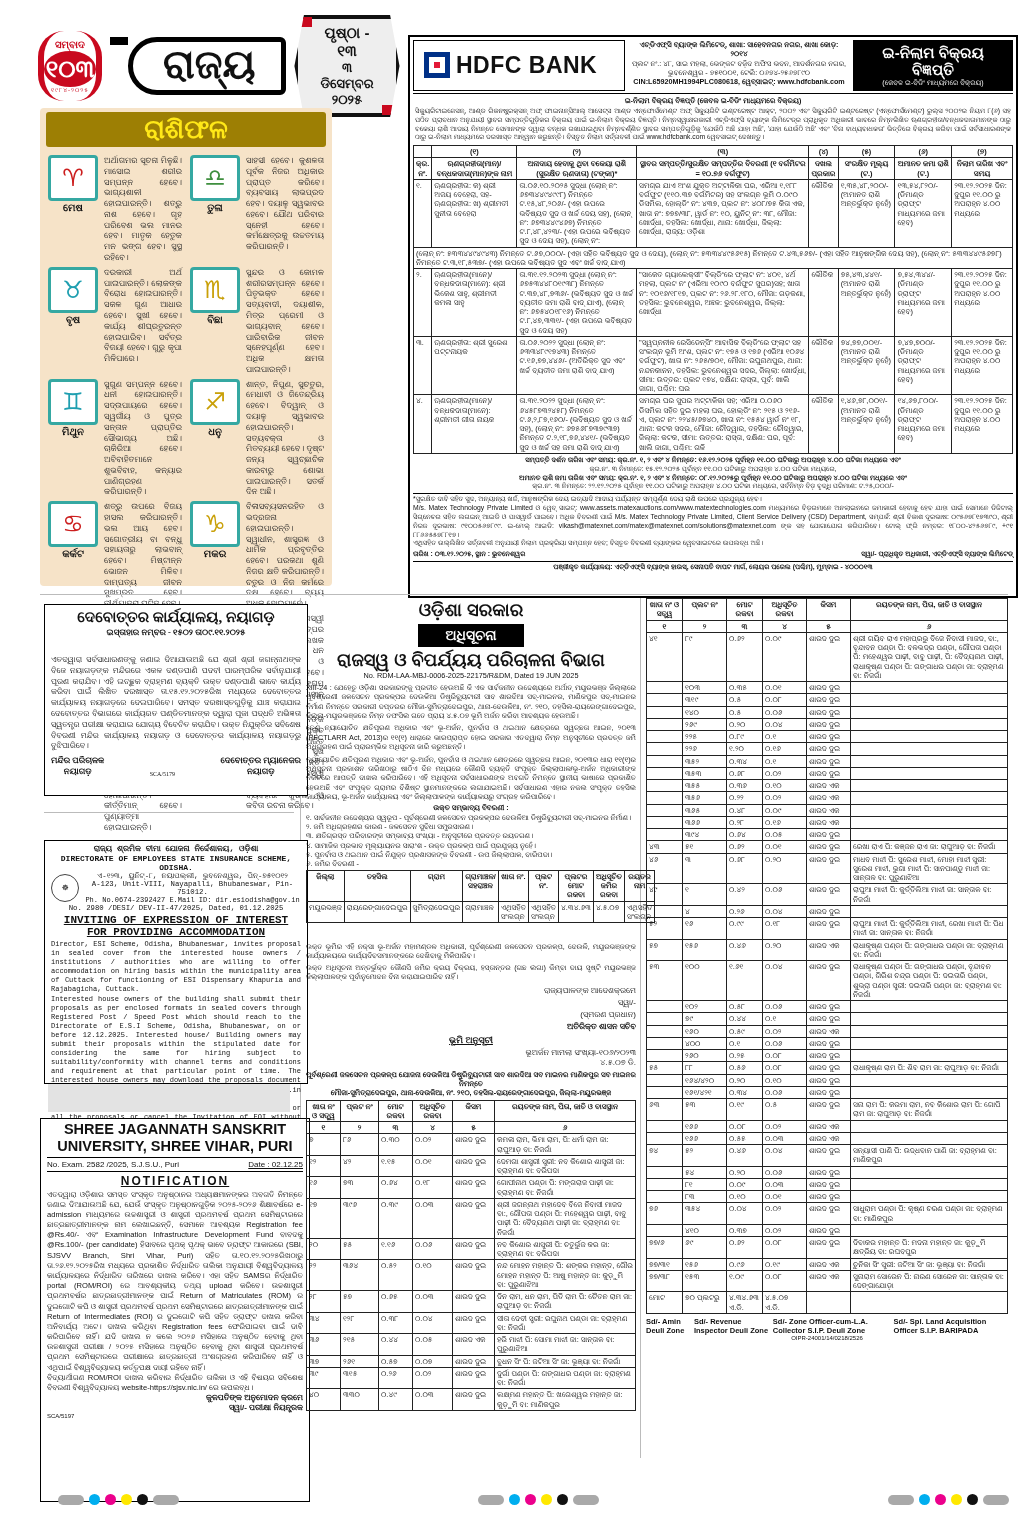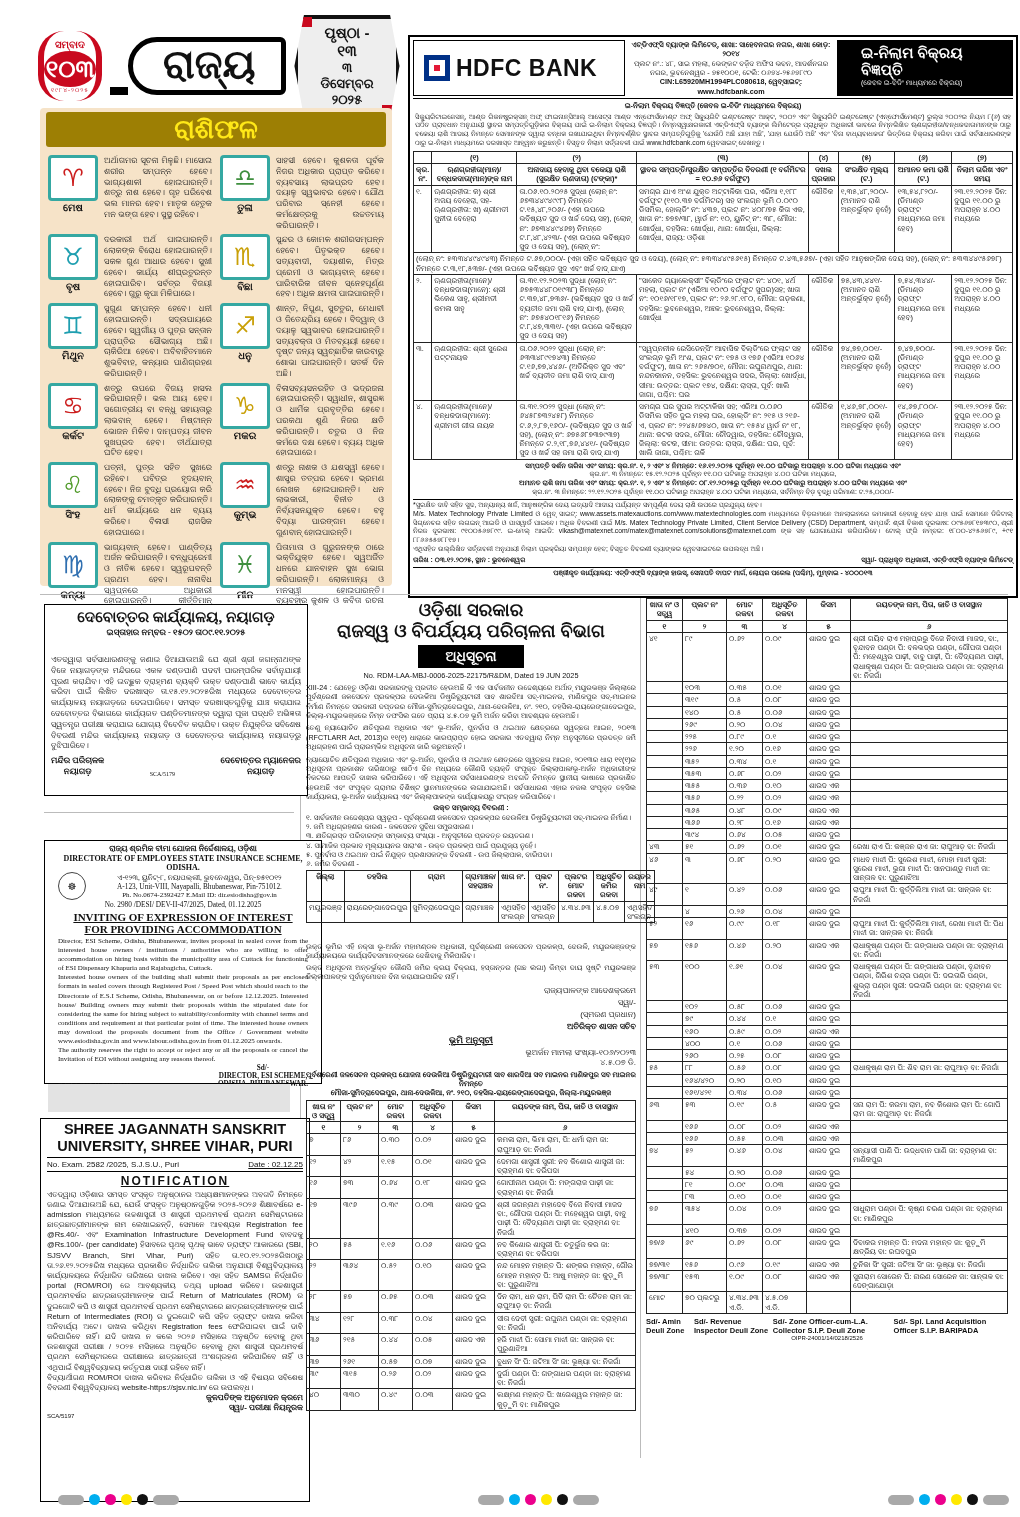--- a/index.html
+++ b/index.html
@@ -8,21 +8,21 @@
   .abs{position:absolute}
   .c{text-align:center}.r{text-align:right}.j{text-align:justify}
   .b{font-weight:bold}.u{text-decoration:underline}
   
   .brandbox{width:92px;height:70px;border-left:6px solid #c9091e;border-right:6px solid #c9091e;
             border-radius:26px;display:flex;flex-direction:column;align-items:center;justify-content:center}
   .brandname{color:#c9091e;font-size:10px;font-weight:bold}
   .brandnum{background:#c9091e;color:#fff;font-size:24px;font-weight:bold;border-radius:50%;
             width:52px;height:36px;display:flex;align-items:center;justify-content:center}
   .brandsub{color:#c9091e;font-size:6px;letter-spacing:1px}
-  .sectionwrap{display:flex;align-items:flex-end}
+  .sectionwrap{display:flex;align-items:flex-start}
   .sectionpill{border:5px solid #000;border-radius:40px 8px 8px 40px;padding:2px 26px 6px 30px;
                font-size:40px;font-weight:bold;line-height:1;background:#fff}
   .pagehex{background:#eee;border:4px solid #111;clip-path:polygon(9% 0,91% 0,100% 50%,91% 100%,9% 100%,0 50%);
            padding:5px 22px;text-align:center;position:relative}
   .pagehex .l1{font-size:15px;font-weight:bold}
   .pagehex .l2{font-size:13px;font-weight:bold}
   .hexred{position:absolute;width:16px;height:10px;background:#c9091e}
   
   .rashifal{background:#f6e3c8;border-radius:4px}
   .rashihead{background:#9d7f04;color:#ffe818;font-size:26px;font-weight:bold;text-align:center;
@@ -35,21 +35,21 @@
   .zname{text-align:center;font-size:10px;font-weight:bold;margin-top:1px}
   .ztext{font-size:8.3px;line-height:1.3;text-align:justify;color:#232323}
   
   .adbox{border:2px solid #000;background:#fff}
   .inbox{border:1px solid #000;background:#fff}
   .hdfclogo{background:#004b8d;display:flex;align-items:center;gap:6px;padding:6px 10px;background:#fff}
   .hdfcmark{width:26px;height:26px;background:#003087;position:relative}
   .hdfcmark::before{content:"";position:absolute;inset:5px;background:#fff}
   .hdfcmark::after{content:"";position:absolute;inset:10px;background:#e31837}
   .hdfcword{font-size:23px;font-weight:bold;letter-spacing:0.5px}
-  .enilam{background:#000;color:#fff;text-align:left;padding:4px 24px}
+  .enilam{background:#000;color:#fff;text-align:center;padding:4px 16px}
   .enilam .t1{font-size:15px;font-weight:bold;line-height:1.15}
   .enilam .t2{font-size:7px}
   .tb{border-collapse:collapse;width:100%}
   .tb th,.tb td{border:1px solid #222;padding:1px 2px;font-size:7.4px;line-height:1.25;vertical-align:top}
   .tb th{font-weight:bold;text-align:center}
   .small{font-size:7.2px;line-height:1.3}
   .tiny{font-size:6.8px;line-height:1.3}
   .dots{display:flex;gap:5px;align-items:center}
   .dot{width:11px;height:11px;border-radius:50%}
   .pill{width:26px;height:10px;border-radius:5px;background:#a9a9a9}
@@ -75,21 +75,21 @@
     </div>
     <div class="pagehex">
       <div class="hexred" style="left:-2px;top:-2px"></div>
       <div class="hexred" style="right:-2px;bottom:-2px"></div>
       <div class="l1">ପୃଷ୍ଠା - ୧୩</div>
       <div class="l2">୩ ଡିସେମ୍ବର</div>
       <div class="l2">୨୦୨୫</div>
     </div>
   </div>
 
-  <div class="abs rashifal" style="left:40px;top:108px;width:352px;height:478px">
+  <div class="abs rashifal" style="left:40px;top:108px;width:292px;height:478px">
     <div class="rashihead">ରାଶିଫଳ</div>
     <div class="zgrid">
 
         <div class="zentry">
           <div class="zicobox">
             <div class="zico" style="color: rgb(204, 31, 31);">♈</div>
             <div class="zname">ମେଷ</div>
           </div>
           <div class="ztext">ଅର୍ଥାଗମର ସୂଚନା ମିଳୁଛି। ମାସୋଇ ଶରୀର ସମ୍ପନ୍ନ ହେବେ। ଭାଗ୍ୟଶାଳୀ ହୋଇପାରନ୍ତି। ଶତ୍ରୁ ନାଶ ହେବେ। ଗୃହ ପରିବେଶ ଭଲ ମାନର ହେବ। ମାତୃକ ହେତୁକ ମନ ଭଙ୍ଗ ହେବ। ସୁସ୍ଥ ରହିବେ।</div>
         </div>
@@ -314,21 +314,21 @@
       </div>
       <div style="font-size:6px;font-weight:normal;align-self:flex-end">SCA/5179</div>
       <div class="c">
         <div>ଦେବୋତ୍ତର ମ୍ୟାନେଜର</div>
         <div>ନୟାଗଡ଼</div>
       </div>
     </div>
   </div>
 
   <div class="abs hline" style="left:44px;top:812px;width:250px"></div>
-  <div class="abs inbox" style="left:44px;top:840px;width:250px;height:236px;padding:3px 13px;font-family:Liberation Serif, serif">
+  <div class="abs inbox" style="left:44px;top:840px;width:250px;height:236px;padding:3px 6px;font-family:Liberation Mono, monospace">
     <div class="c b" style="font-size:8px">ରାଜ୍ୟ ଶ୍ରମିକ ବୀମା ଯୋଜନା ନିର୍ଦ୍ଦେଶାଳୟ, ଓଡ଼ିଶା</div>
     <div class="c b" style="font-size:8px">DIRECTORATE OF EMPLOYEES STATE INSURANCE SCHEME, ODISHA.</div>
     <div style="display:flex;gap:5px;align-items:center">
       <div style="flex:0 0 26px;height:26px;border:1px solid #444;border-radius:50%;display:flex;align-items:center;justify-content:center;font-size:10px">☸</div>
       <div style="flex:1" class="c">
         <div style="font-size:7.3px">ଏ-୧୨୩, ୟୁନିଟ୍-୮, ନୟାପଲ୍ଲୀ, ଭୁବନେଶ୍ୱର, ପିନ୍-୭୫୧୦୧୨</div>
         <div style="font-size:7.3px">A-123, Unit-VIII, Nayapalli, Bhubaneswar, Pin-751012.</div>
         <div style="font-size:7.0px">Ph. No.0674-2392427 E.Mail ID: dir.esiodisha@gov.in</div>
       </div>
     </div>
@@ -361,22 +361,22 @@
     <div class="j" style="font-size:7.6px;line-height:1.34">ବିଦ୍ୟାର୍ଥୀଗଣ ROM/ROI ଦାଖଲ କରିବାର ନିର୍ଦ୍ଧାରିତ ତାଲିକା ଓ ଏହି ବିଷୟର ସବିଶେଷ ବିବରଣୀ ବିଶ୍ୱବିଦ୍ୟାଳୟ website-https://sjsv.nic.in/ ରେ ଉପଲବ୍ଧ।</div>
     <div class="r" style="font-size:8px;font-weight:bold">
       <div>କୁଳପତିଙ୍କ ଅନୁମୋଦନ କ୍ରମେ</div>
       <div>ସ୍ୱା/- ପରୀକ୍ଷା ନିୟନ୍ତ୍ରକ</div>
     </div>
     <div style="font-size:6px">SCA/5197</div>
   </div>
 
   <div class="abs" style="left:306px;top:600px;width:330px">
     <div class="c b" style="font-size:18px">ଓଡ଼ିଶା ସରକାର</div>
+    <div class="c"><span style="display:inline-block;background:#000;color:#fff;font-size:14px;font-weight:bold;padding:3px 28px;margin:3px 0">ଅଧିସୂଚନା</span></div>
     <div class="c b" style="font-size:18px">ରାଜସ୍ୱ ଓ ବିପର୍ଯ୍ୟୟ ପରିଚାଳନା ବିଭାଗ</div>
-    <div class="c"><span style="display:inline-block;background:#000;color:#fff;font-size:14px;font-weight:bold;padding:3px 28px;margin:3px 0">ଅଧିସୂଚନା</span></div>
     <div class="c" style="font-size:7.3px;margin-bottom:3px">No. RDM-LAA-MBJ-0006-2025-22175/R&amp;DM, Dated 19 JUN 2025</div>
     <div class="j small">XIII-24 : ଯେହେତୁ ଓଡ଼ିଶା ସରକାରଙ୍କୁ ପ୍ରତୀତ ହେଉଅଛି କି ଏକ ସାର୍ବଜନୀନ ଉଦ୍ଦେଶ୍ୟରେ ଅର୍ଥାତ୍ ମୟୂରଭଞ୍ଜ ଜିଲ୍ଲାରେ ପୂର୍ବଶ୍ରେଣୀ ଜଳସେଚନ ପ୍ରକଳ୍ପର ଦେଉଳିଆ ଡିଷ୍ଟ୍ରିବ୍ୟୁଟାରୀ ସାବ ଶାରଦିଆ ସବ୍-ମାଇନର, ମାଣିକପୁର ସବ୍-ମାଇନର ନିର୍ମାଣ ନିମନ୍ତେ ସରକାରୀ ଦପ୍ତରର ମୌଜା-ସୁମିତ୍ରାଦେଇପୁର, ଥାନା-ଦେଉଳିଆ, ନଂ. ୨୧୦, ତହସିଲ-ରାୟରେଙ୍ଗାଦେଇପୁର, ଜିଲ୍ଲା-ମୟୂରଭଞ୍ଜରେ ନିମ୍ନ ତଫସିଲ ଗତେ ପ୍ରାୟ ୪.୫.୦୭ ଭୂମି ଅର୍ଜନ କରିବା ଆବଶ୍ୟକ ହେଉଅଛି।</div>
     <div class="j small" style="margin-top:3px">ତେଣୁ ନ୍ୟାୟୋଚିତ କ୍ଷତିପୂରଣ ଅଧିକାର ଏବଂ ଭୂ-ଅର୍ଜନ, ପୁନର୍ବାସ ଓ ଥଇଥାନ କ୍ଷେତ୍ରରେ ସ୍ୱଚ୍ଛତା ଆଇନ, ୨୦୧୩ (RFCTLARR Act, 2013)ର ୧୧(୧) ଧାରାରେ ଭାରପ୍ରାପ୍ତ ହୋଇ ସରକାର ଏତଦ୍ୱାରା ନିମ୍ନ ଅନୁସୂଚୀରେ ପ୍ରଦତ୍ତ ଜମି ଅଧିଗ୍ରହଣ ପାଇଁ ପ୍ରାରମ୍ଭିକ ଅଧିସୂଚନା ଜାରି କରୁଅଛନ୍ତି।</div>
     <div class="j small" style="margin-top:3px">ନ୍ୟାୟୋଚିତ କ୍ଷତିପୂରଣ ଅଧିକାର ଏବଂ ଭୂ-ଅର୍ଜନ, ପୁନର୍ବାସ ଓ ଥଇଥାନ କ୍ଷେତ୍ରରେ ସ୍ୱଚ୍ଛତା ଆଇନ, ୨୦୧୩ର ଧାରା ୧୧(୧)ର ଅଧିସୂଚନା ପ୍ରକାଶନ ତାରିଖଠାରୁ ଷାଠିଏ ଦିନ ମଧ୍ୟରେ କୌଣସି ବ୍ୟକ୍ତି ସଂପୃକ୍ତ ଜିଲ୍ଲାପାଳ/ଭୂ-ଅର୍ଜନ ଅଧିକାରୀଙ୍କ ନିକଟରେ ଆପତ୍ତି ଦାଖଲ କରିପାରିବେ। ଏହି ଅଧିସୂଚନା ସର୍ବସାଧାରଣଙ୍କ ଅବଗତି ନିମନ୍ତେ ସ୍ଥାନୀୟ ଭାଷାରେ ପ୍ରକାଶିତ ହେଉଅଛି ଏବଂ ସଂପୃକ୍ତ ଗ୍ରାମର ବିଶିଷ୍ଟ ସ୍ଥାନମାନଙ୍କରେ ଲଗାଯାଇଅଛି। ସର୍ବସାଧାରଣ ଏହାର ନକଲ ସଂପୃକ୍ତ ତହସିଲ କାର୍ଯ୍ୟାଳୟ, ଭୂ-ଅର୍ଜନ କାର୍ଯ୍ୟାଳୟ ଏବଂ ଜିଲ୍ଲାପାଳଙ୍କ କାର୍ଯ୍ୟାଳୟରୁ ସଂଗ୍ରହ କରିପାରିବେ।</div>
     <div class="c b small" style="margin-top:2px">ଉକ୍ତ ସମ୍ଭାବ୍ୟ ବିବରଣୀ :</div>
     <div>
 
         <div class="small">୧.  ସାର୍ବଜନୀନ ଉଦ୍ଦେଶ୍ୟର ସ୍ୱରୂପ - ପୂର୍ବଶ୍ରେଣୀ ଜଳସେଚନ ପ୍ରକଳ୍ପର ଦେଉଳିଆ ଡିଷ୍ଟ୍ରିବ୍ୟୁଟାରୀ ସବ୍-ମାଇନର ନିର୍ମାଣ।</div>
 
         <div class="small">୨.  ଜମି ଅଧିଗ୍ରହଣର କାରଣ - ଜଳସେଚନ ସୁବିଧା ସମ୍ପ୍ରସାରଣ।</div>

